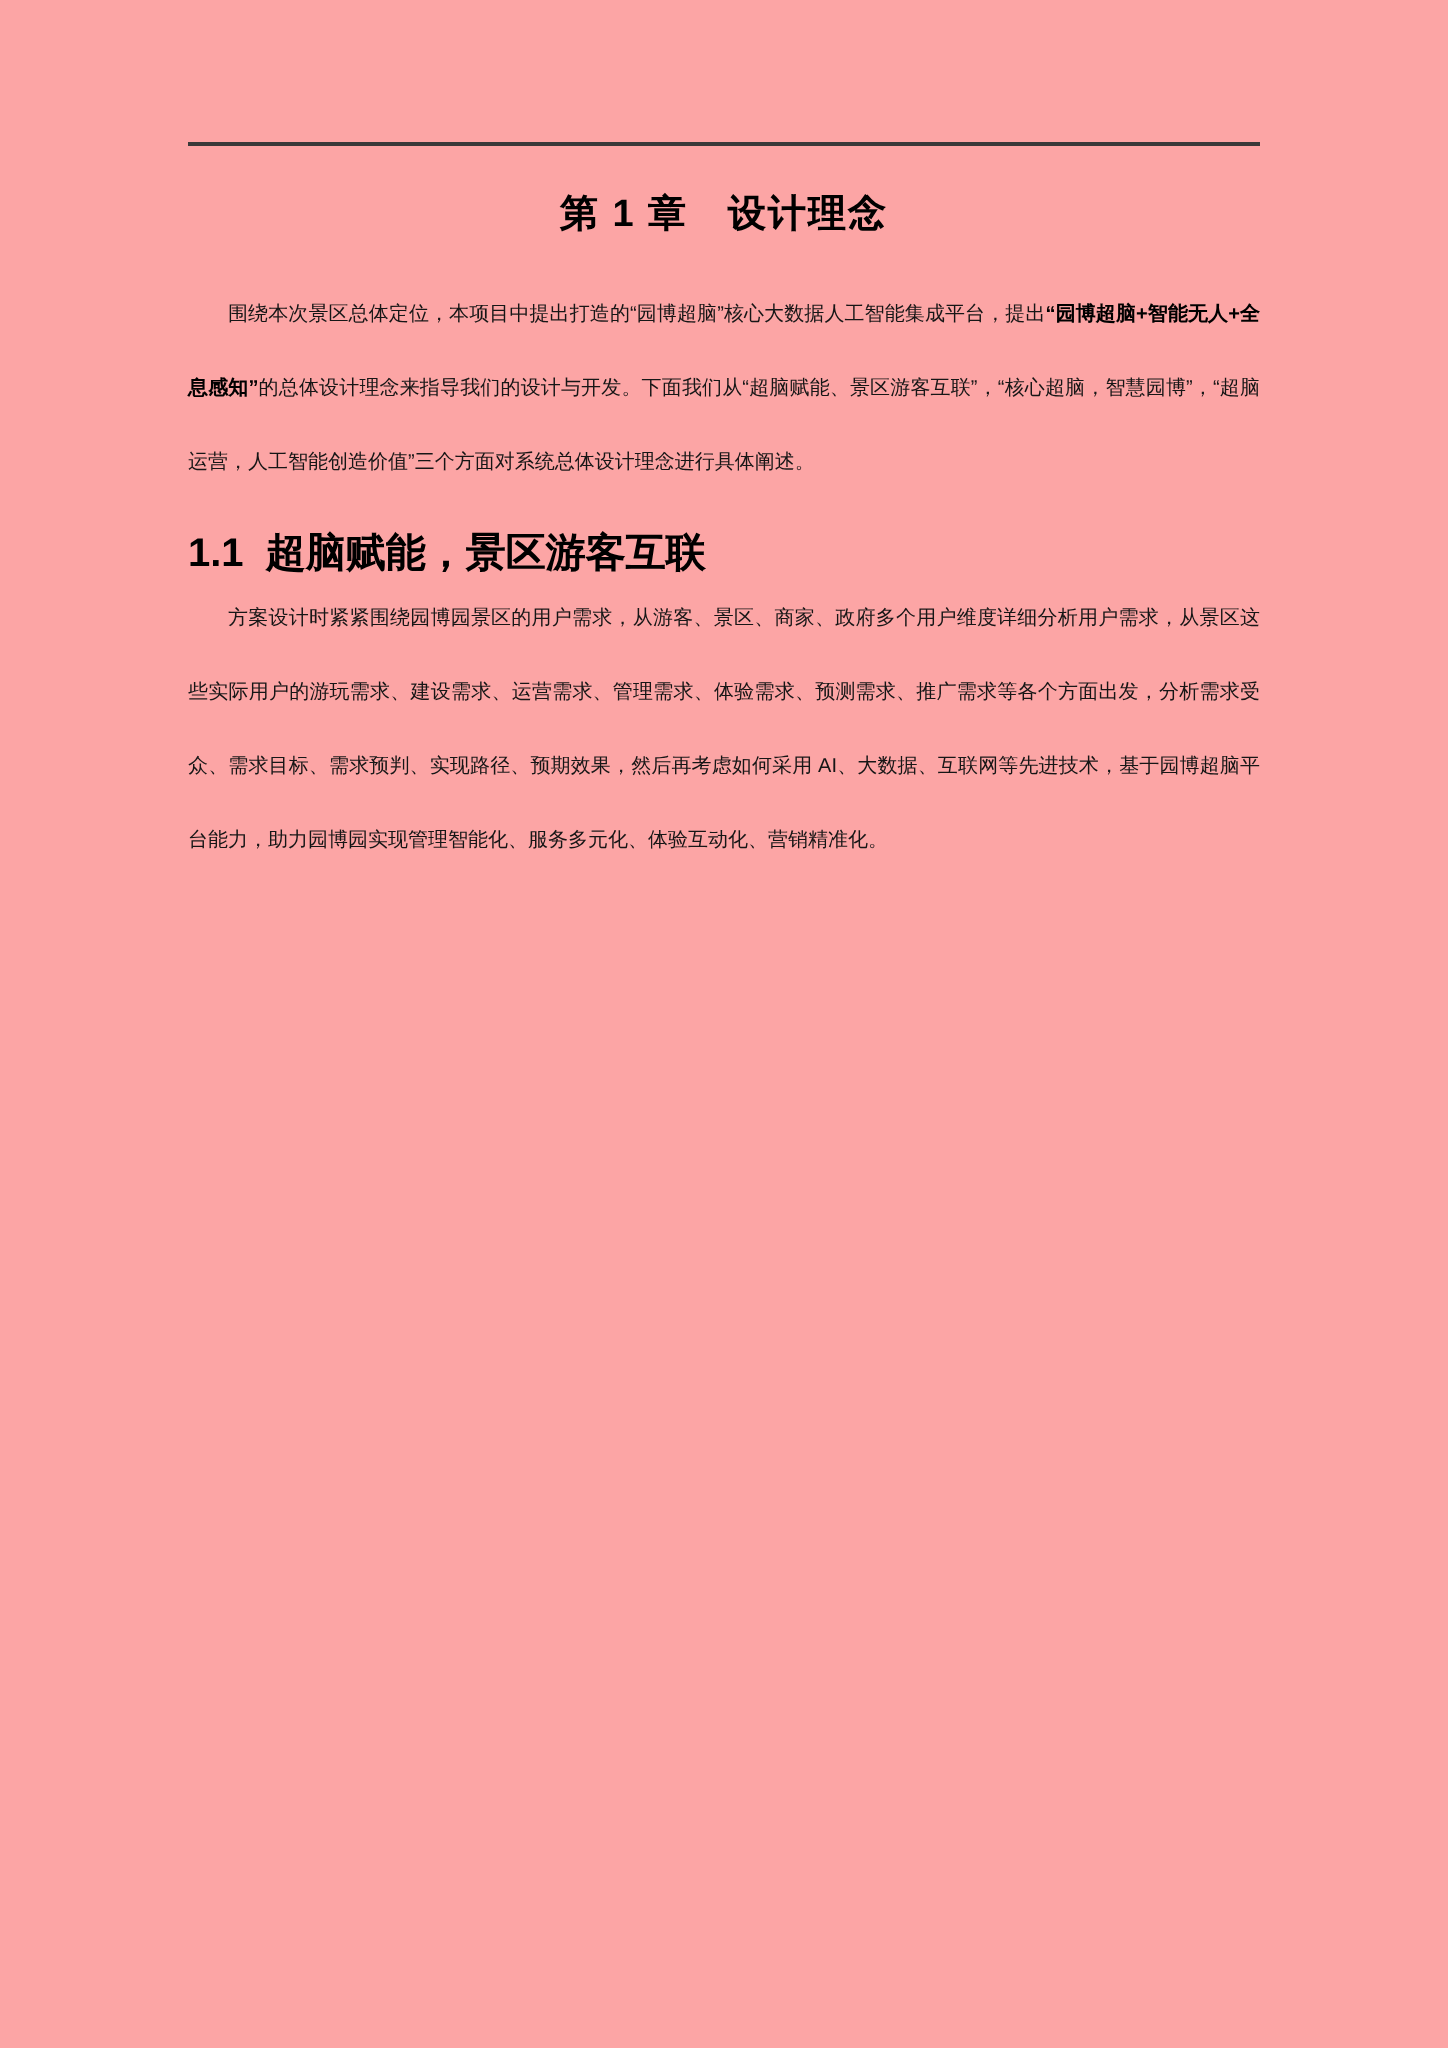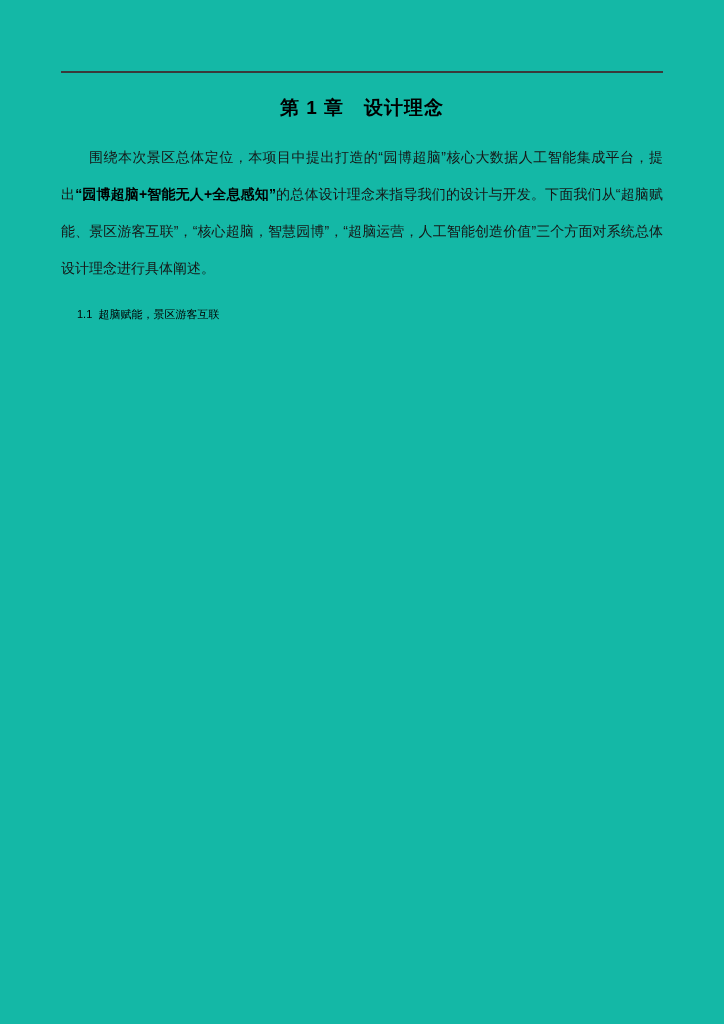--- a/index.html
+++ b/index.html
@@ -10,54 +10,54 @@
   body {
     width: 724px;
     height: 1024px;
     font-family: "Liberation Sans", "DejaVu Sans", sans-serif;
     color: #111111;
   }
   .page {
     width: 724px;
     height: 1024px;
     margin: 0 auto;
-    background: #14b8a6;
+    background: #fca5a5;
     box-sizing: border-box;
-    padding: 0 61px;
+    padding: 0 94px;
     overflow: hidden;
   }
   .header-rule {
     height: 71px;
     border-bottom: 2px solid #3a3a3a;
   }
   .chapter-title {
     font-size: 19px;
     font-weight: bold;
     text-align: center;
     margin: 22px 0 0 0;
     line-height: 26px;
     letter-spacing: 1px;
     white-space: pre-wrap;
     color: #000000;
   }
   .body-para {
     margin: 0;
-    font-size: 14px;
+    font-size: 10px;
     line-height: 37px;
     text-indent: 2em;
     text-align: justify;
     color: #161616;
   }
   .first-para {
     margin-top: 18px;
   }
   .section-heading {
-    font-size: 11px;
-    font-weight: normal;
-    margin: 15px 0 2px 16px;
+    font-size: 20px;
+    font-weight: bold;
+    margin: 15px 0 2px 0;
     line-height: 24px;
     white-space: pre-wrap;
     color: #000000;
   }
   .bold {
     font-weight: bold;
     color: #000000;
   }
 </style>
 </head>
@@ -67,15 +67,16 @@
 
   <div class="header-rule"></div>
 
   <h1 class="chapter-title">第 1 章　设计理念</h1>
 
   <p class="body-para first-para"><span>围绕本次景区总体定位，本项目中提出打造的“园博超脑”核心大数据人工智能集成平台，提出</span><span class="bold">“园博超脑+智能无人+全息感知”</span><span>的总体设计理念来指导我们的设计与开发。下面我们从“超脑赋能、景区游客互联”，“核心超脑，智慧园博”，“超脑运营，人工智能创造价值”三个方面对系统总体设计理念进行具体阐述。</span></p>
 
   <h2 class="section-heading">1.1  超脑赋能，景区游客互联</h2>
 
 
+  <p class="body-para">方案设计时紧紧围绕园博园景区的用户需求，从游客、景区、商家、政府多个用户维度详细分析用户需求，从景区这些实际用户的游玩需求、建设需求、运营需求、管理需求、体验需求、预测需求、推广需求等各个方面出发，分析需求受众、需求目标、需求预判、实现路径、预期效果，然后再考虑如何采用 AI、大数据、互联网等先进技术，基于园博超脑平台能力，助力园博园实现管理智能化、服务多元化、体验互动化、营销精准化。</p>
 
 
 </div>
 
 </body></html>

